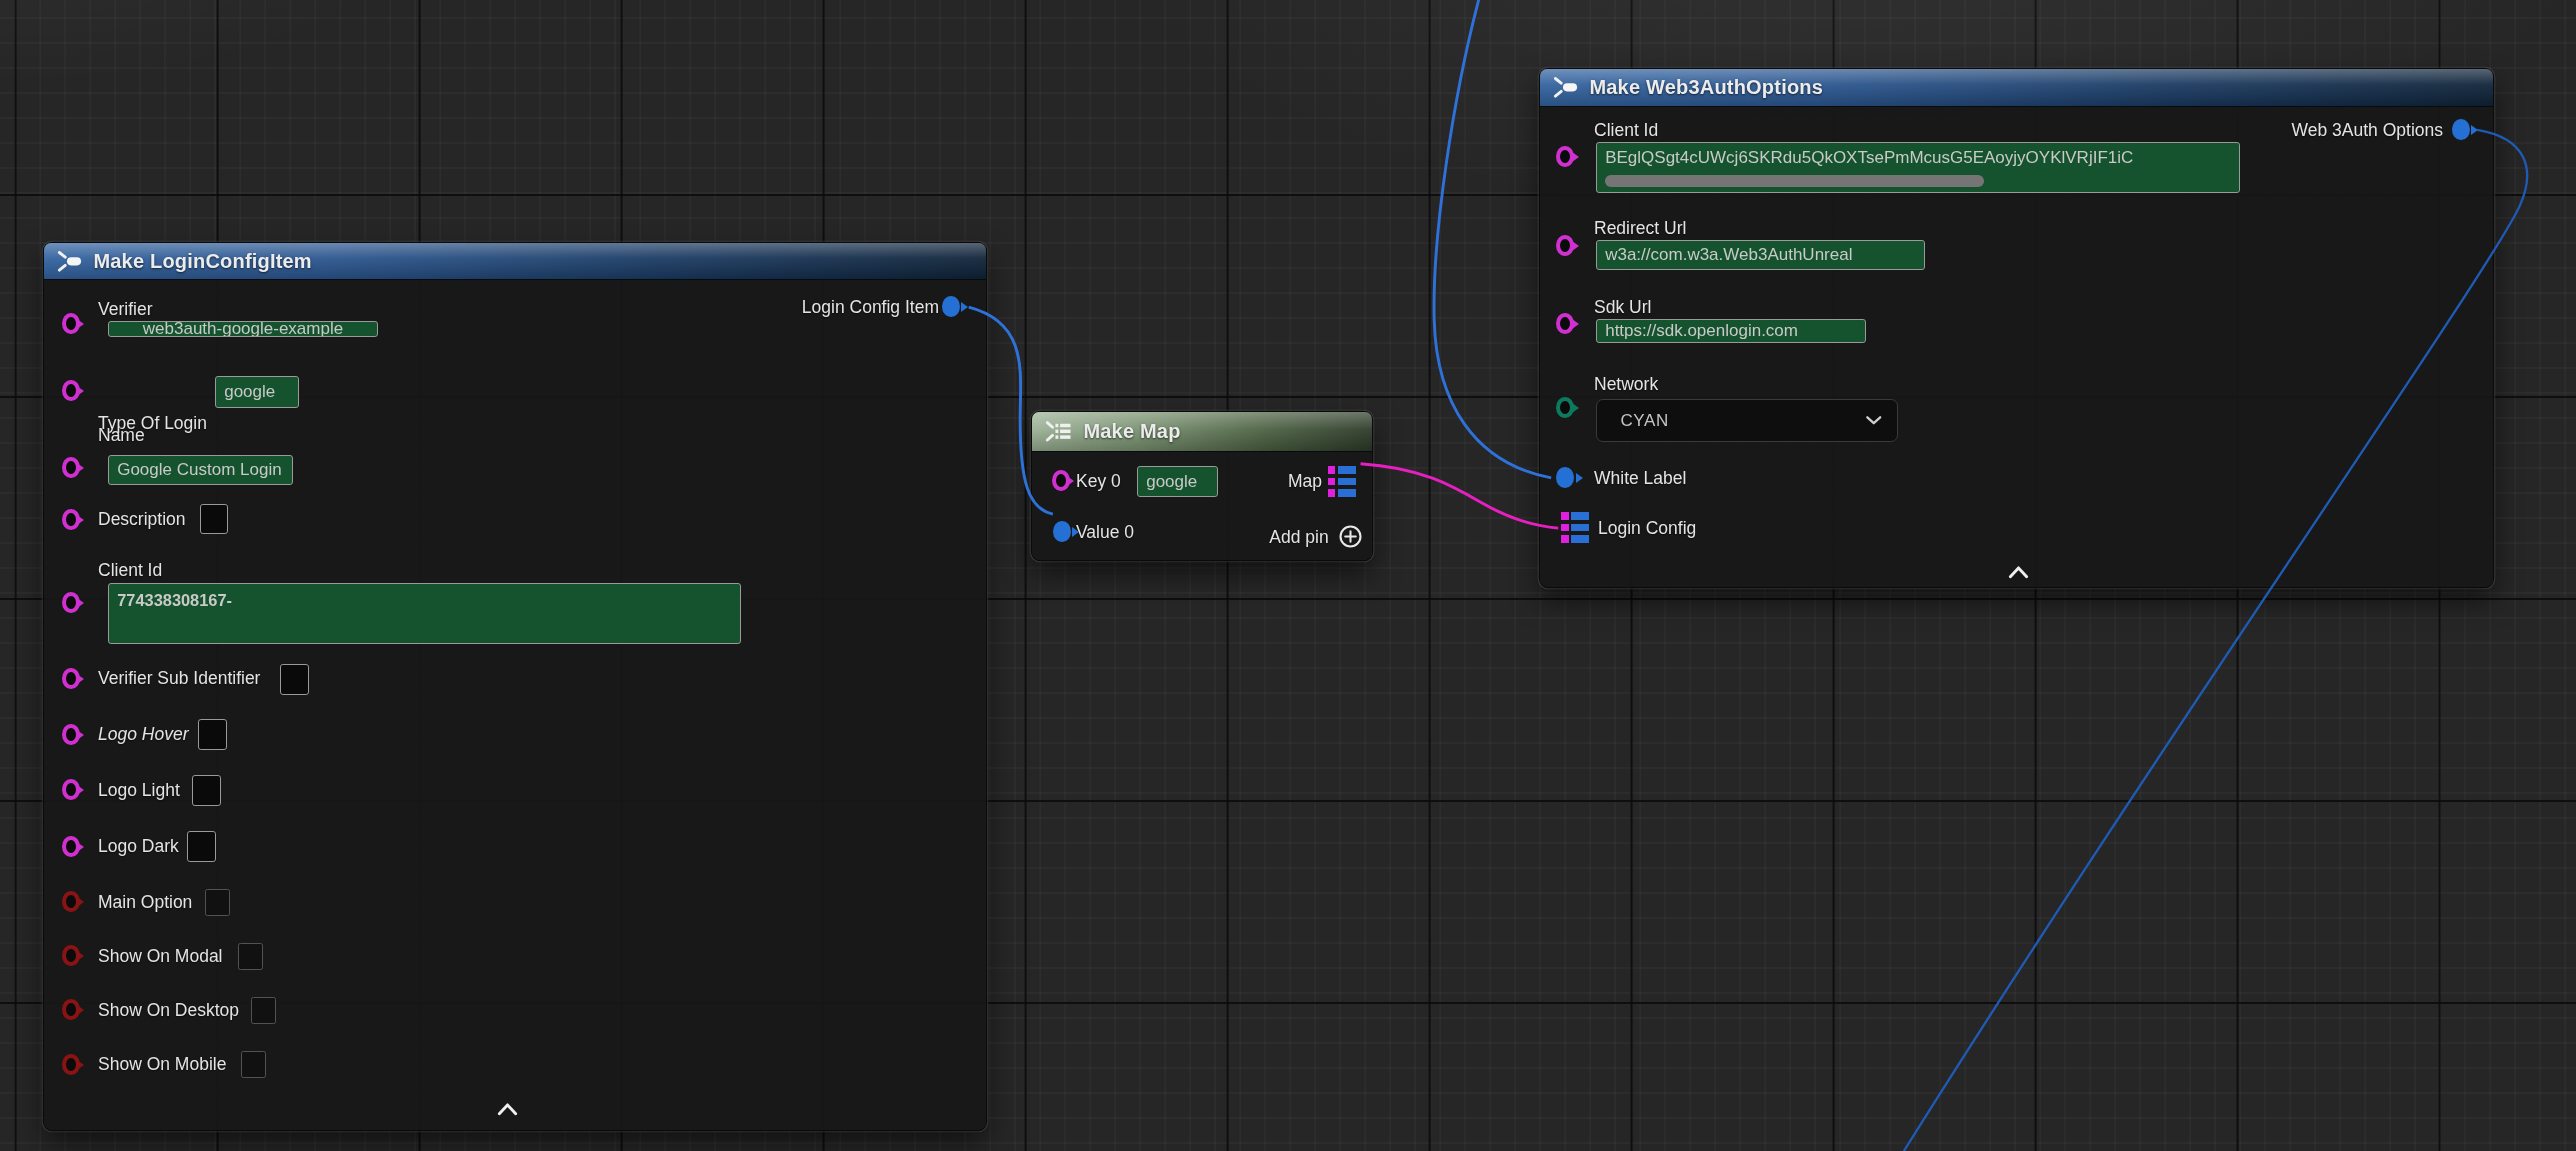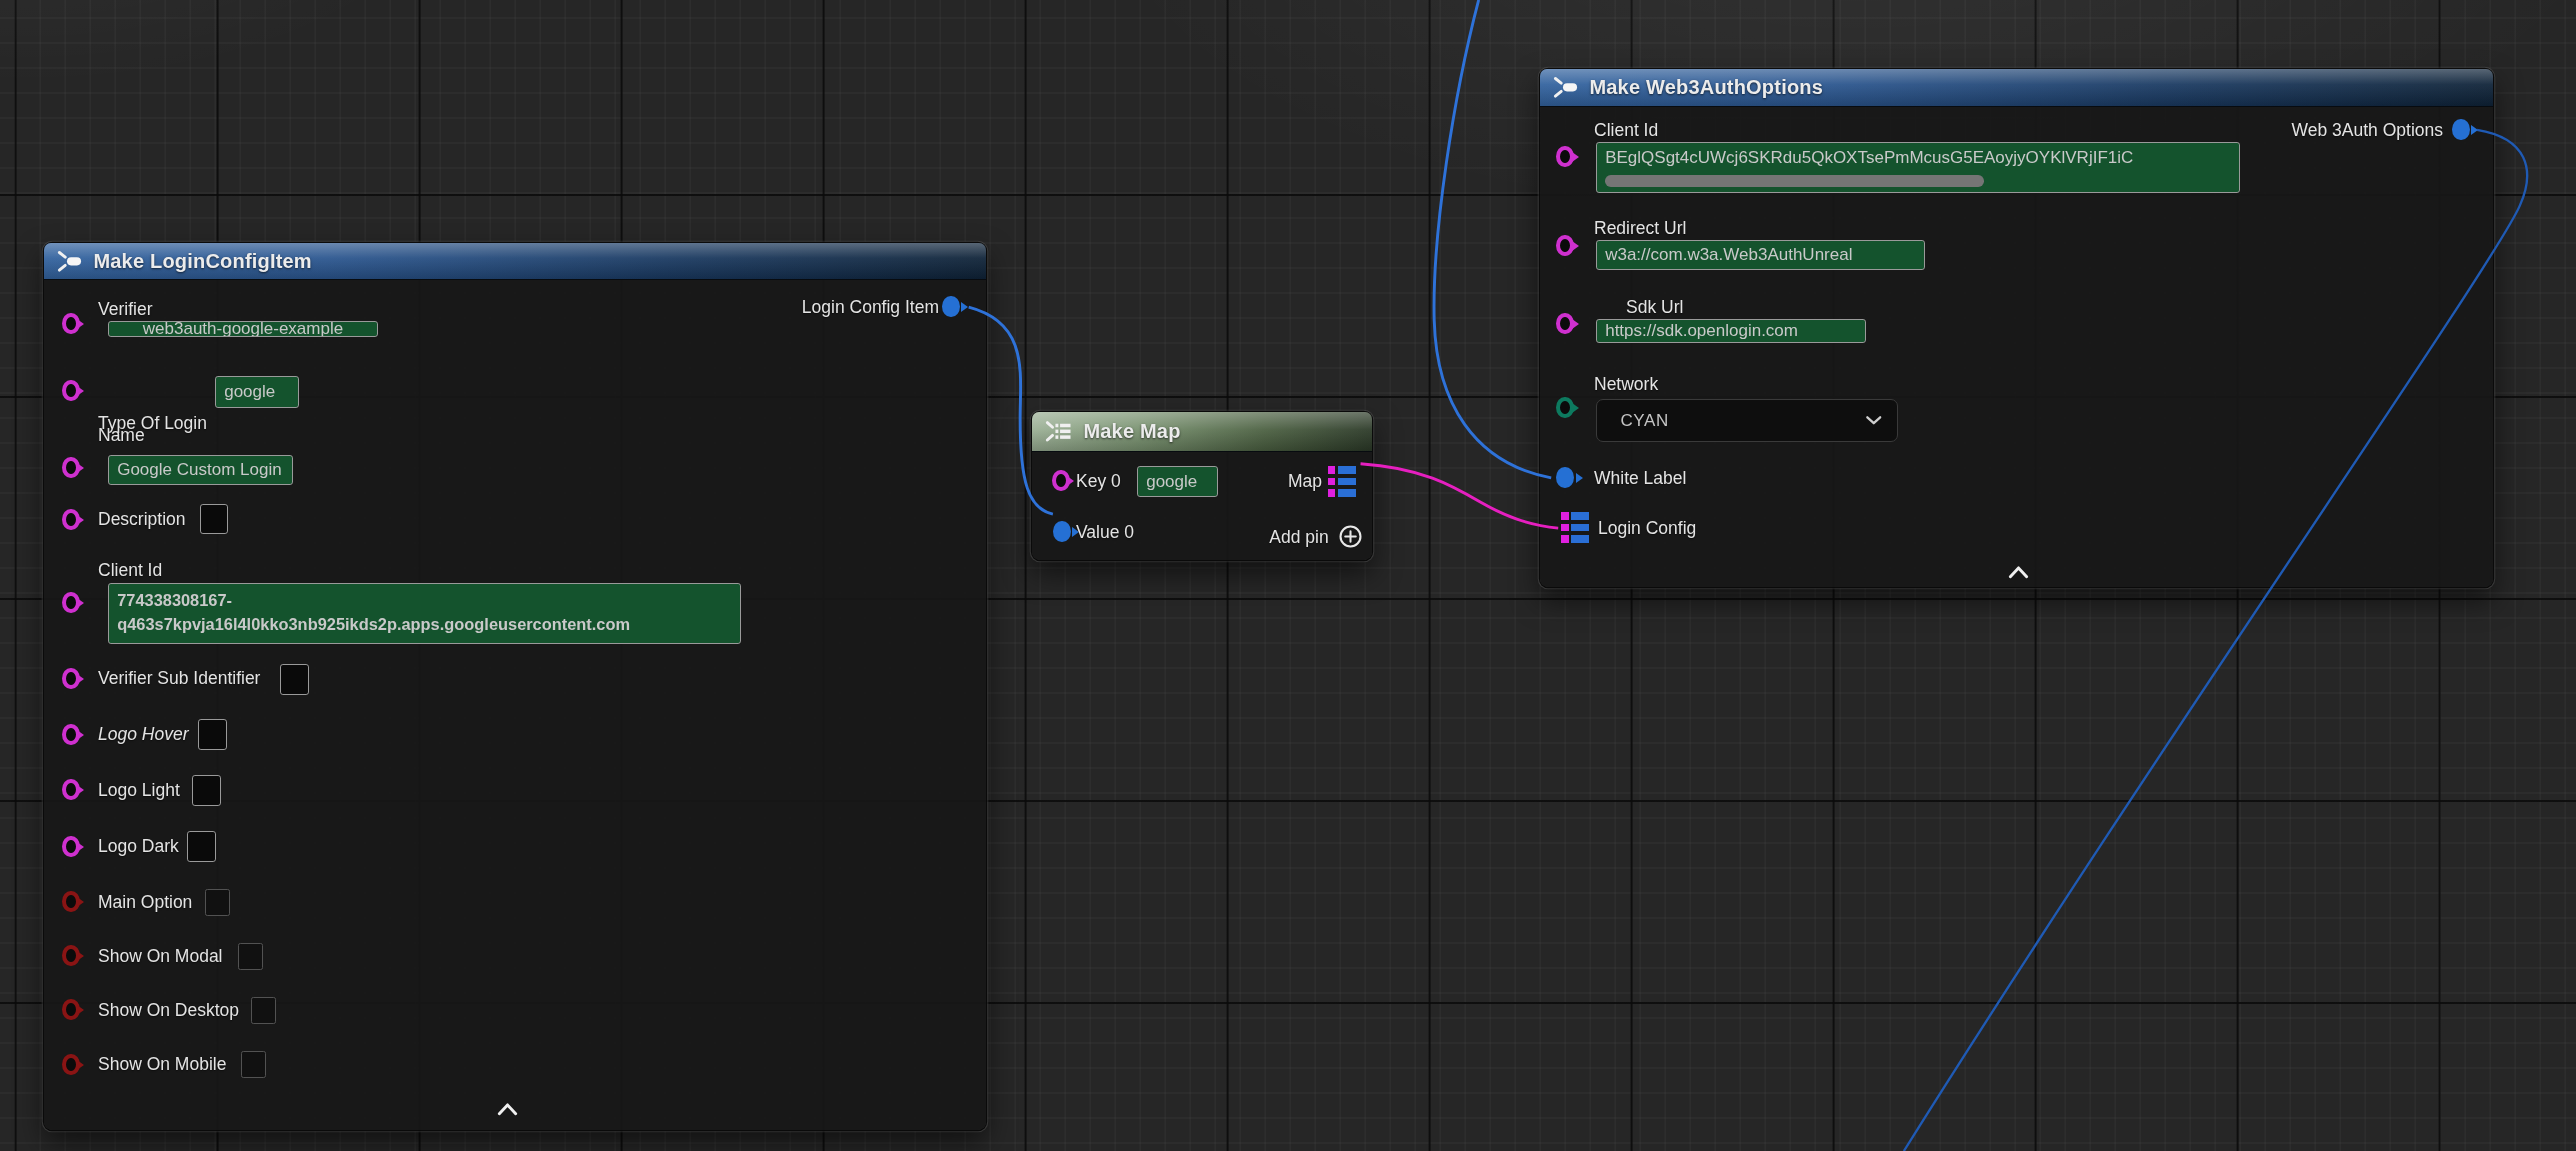--- a/index.html
+++ b/index.html
@@ -126,21 +126,20 @@
       </div>
 
     <span class="pin ring c-str" style="left:18px;top:266px;"></span>
     <span class="plabel" style="left:54px;top:266px;">Description</span>
     <div class="ebox" style="left:156px;top:261px;width:28px;height:30px;"></div>
 
     <span class="plabel" style="left:54px;top:317px;">Client Id</span>
     <span class="pin ring c-str" style="left:18px;top:349px;"></span>
     <div class="tbox multiline" style="left:64px;top:340px;width:633px;height:61px;font-weight:bold;">
       <div>774338308167-</div>
-      <div>q463s7kpvja16l4l0kko3nb925ikds2p.apps.googleusercontent.com</div>
     </div>
 
     <span class="pin ring c-str" style="left:18px;top:425px;"></span>
     <span class="plabel" style="left:54px;top:425px;">Verifier Sub Identifier</span>
     <div class="ebox" style="left:236px;top:421px;width:29px;height:31px;"></div>
 
     <span class="pin ring c-str" style="left:18px;top:481px;"></span>
     <span class="plabel" style="left:54px;top:481px;font-style:italic;">Logo Hover</span>
     <div class="ebox" style="left:154px;top:476px;width:29px;height:31px;"></div>
 
@@ -249,21 +248,21 @@
       <span>BEglQSgt4cUWcj6SKRdu5QkOXTsePmMcusG5EAoyjyOYKlVRjIF1iC</span>
       <span class="scrollbar"></span>
     </div>
 
     <span class="plabel" style="left:54px;top:149px;">Redirect Url</span>
     <span class="pin ring c-str" style="left:16.4px;top:166px;"></span>
     <div class="tbox" style="left:56px;top:171px;width:329px;height:30px;">
         <span>w3a://com.w3a.Web3AuthUnreal</span>
       </div>
 
-    <span class="plabel" style="left:54px;top:228px;margin-left:32px;">Sdk Url</span>
+    <span class="plabel" style="left:54px;top:228px;">Sdk Url</span>
     <span class="pin ring c-str" style="left:16.4px;top:244px;"></span>
     <div class="tbox" style="left:56px;top:250px;width:270px;height:24px;">
         <span>https://sdk.openlogin.com</span>
       </div>
 
     <span class="plabel" style="left:54px;top:305px;">Network</span>
     <span class="pin ring c-enum" style="left:16.4px;top:328px;"></span>
     <div class="dd" style="left:56px;top:330px;width:302px;height:43px;">
       <span>CYAN</span>
       <span>

